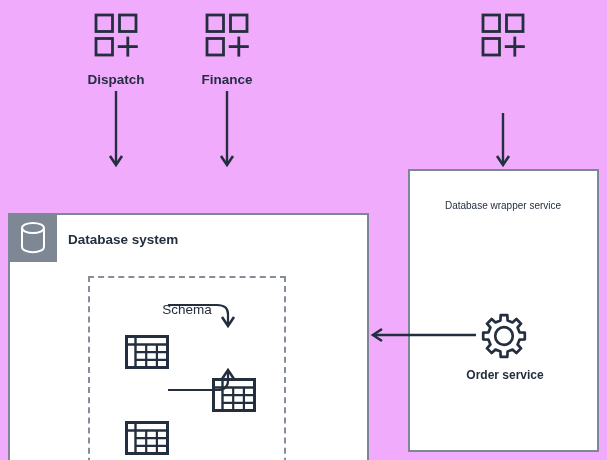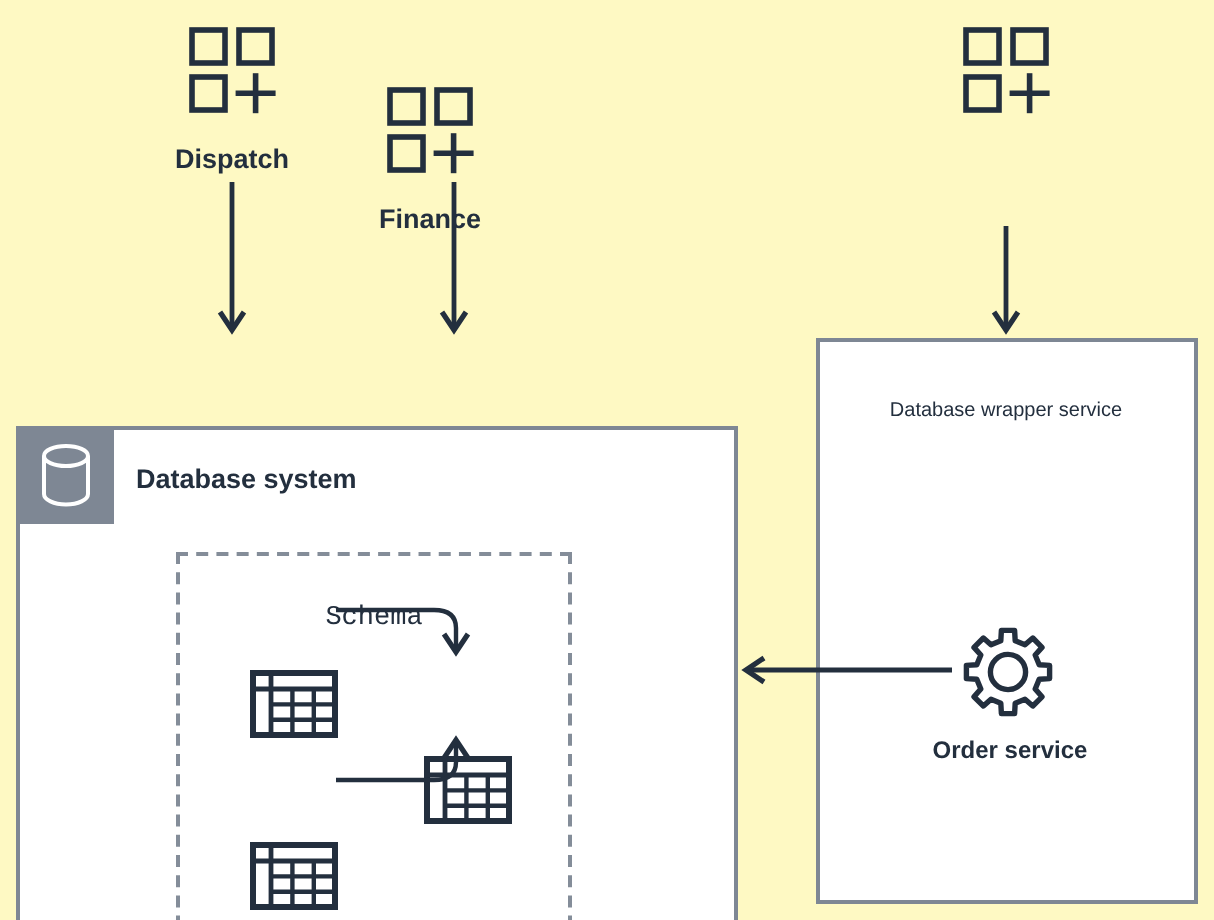--- a/index.html
+++ b/index.html
@@ -1,33 +1,33 @@
 <!DOCTYPE html>
 <html><head>
 <meta charset="utf-8">
 <style>
   html,body{margin:0;padding:0;background:#fff;}
   .canvas{
-    position:relative;width:607px;height:460px;background:#fef9c3;overflow:hidden;
+    position:relative;width:607px;height:460px;background:#f0abfc;overflow:hidden;
     font-family:"Liberation Sans","DejaVu Sans",sans-serif;color:#232f3e;
   }
   .actor{position:absolute;width:90px;text-align:center;}
   .actor svg{display:block;margin:0 auto;}
   .actor-label{margin-top:13px;font-size:13.5px;font-weight:bold;line-height:20px;color:#232f3e;}
   .big-box{position:absolute;border:2px solid #7e8794;background:#ffffff;box-sizing:border-box;}
   .db-box{left:8px;top:169px;width:361px;height:283px;margin-top:44px;}
   .wrap-box{left:408px;top:169px;width:191px;height:283px;}
   .db-badge{position:absolute;left:-2px;top:-2px;width:49px;height:49px;background:#7e8794;
     display:flex;align-items:center;justify-content:center;}
   .db-title{position:absolute;left:58px;top:0;height:49px;display:flex;align-items:center;
     font-size:13.5px;font-weight:bold;}
   .schema-box{position:absolute;left:78px;top:61px;width:198px;height:208px;
     border:2px dashed #848d99;box-sizing:border-box;}
   .schema-label{position:absolute;left:0;top:24px;width:100%;text-align:center;
-    font-size:13.5px;font-weight:normal;font-family:Liberation Mono, monospace;}
+    font-size:13.5px;font-weight:normal;}
   .table-icon{position:absolute;}
   .wrap-title{position:absolute;left:23px;top:24px;width:140px;text-align:center;
     font-size:10px;line-height:21px;font-weight:normal;}
   .gear{position:absolute;left:70px;top:141px;}
   .service-label{position:absolute;left:20px;top:197px;width:150px;text-align:center;
     font-size:12px;font-weight:bold;}
   .overlay{position:absolute;left:0;top:0;pointer-events:none;}
 </style>
 </head>
 <body>
@@ -40,21 +40,21 @@
         <rect x="2" y="2" width="16.5" height="16.5"></rect>
         <rect x="25.5" y="2" width="16.5" height="16.5"></rect>
         <rect x="2" y="25.5" width="16.5" height="16.5"></rect>
         <line x1="33.8" y1="23.6" x2="33.8" y2="43.6"></line>
         <line x1="23.8" y1="33.6" x2="43.8" y2="33.6"></line>
       </g>
     </svg>
     <div class="actor-label">Dispatch</div>
   </div>
 
-  <div class="actor" style="left:170px;top:13px;margin-top:30px;">
+  <div class="actor" style="left:182px;top:13px;">
     <svg width="44" height="44" viewBox="0 0 44 44">
       <g fill="none" stroke="#232f3e" stroke-width="2.8">
         <rect x="2" y="2" width="16.5" height="16.5"></rect>
         <rect x="25.5" y="2" width="16.5" height="16.5"></rect>
         <rect x="2" y="25.5" width="16.5" height="16.5"></rect>
         <line x1="33.8" y1="23.6" x2="33.8" y2="43.6"></line>
         <line x1="23.8" y1="33.6" x2="43.8" y2="33.6"></line>
       </g>
     </svg>
     <div class="actor-label">Finance</div>

